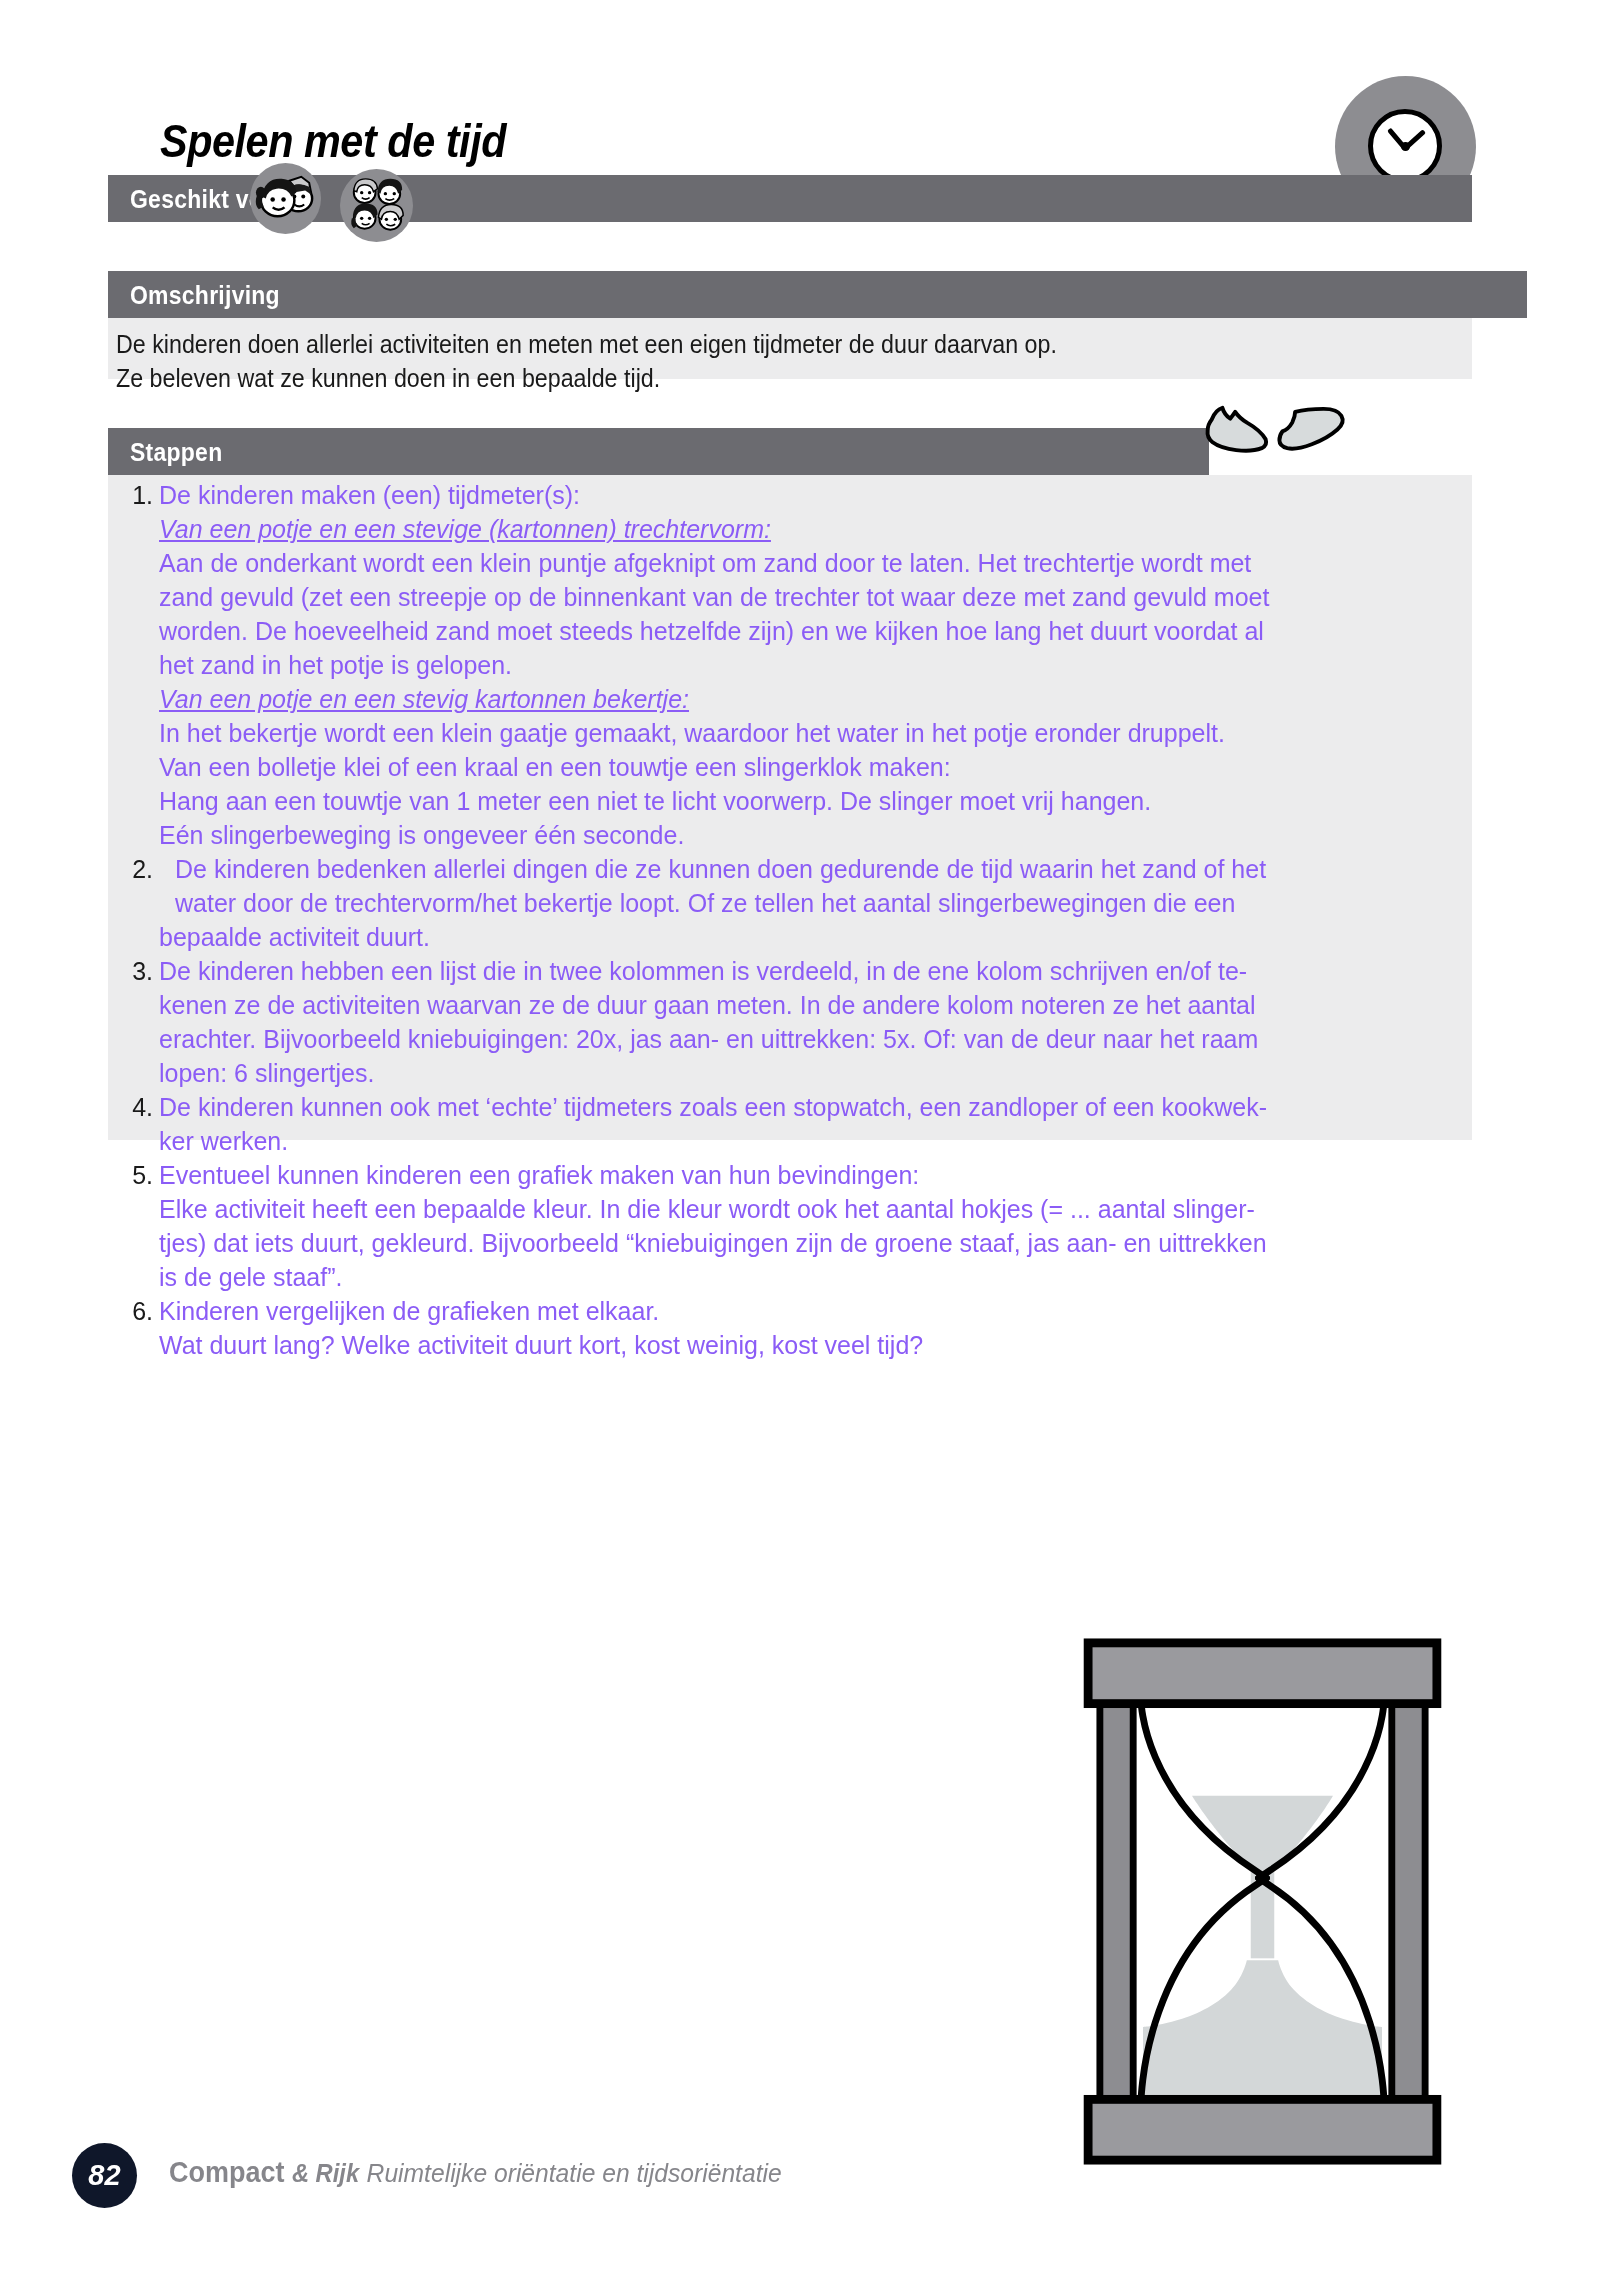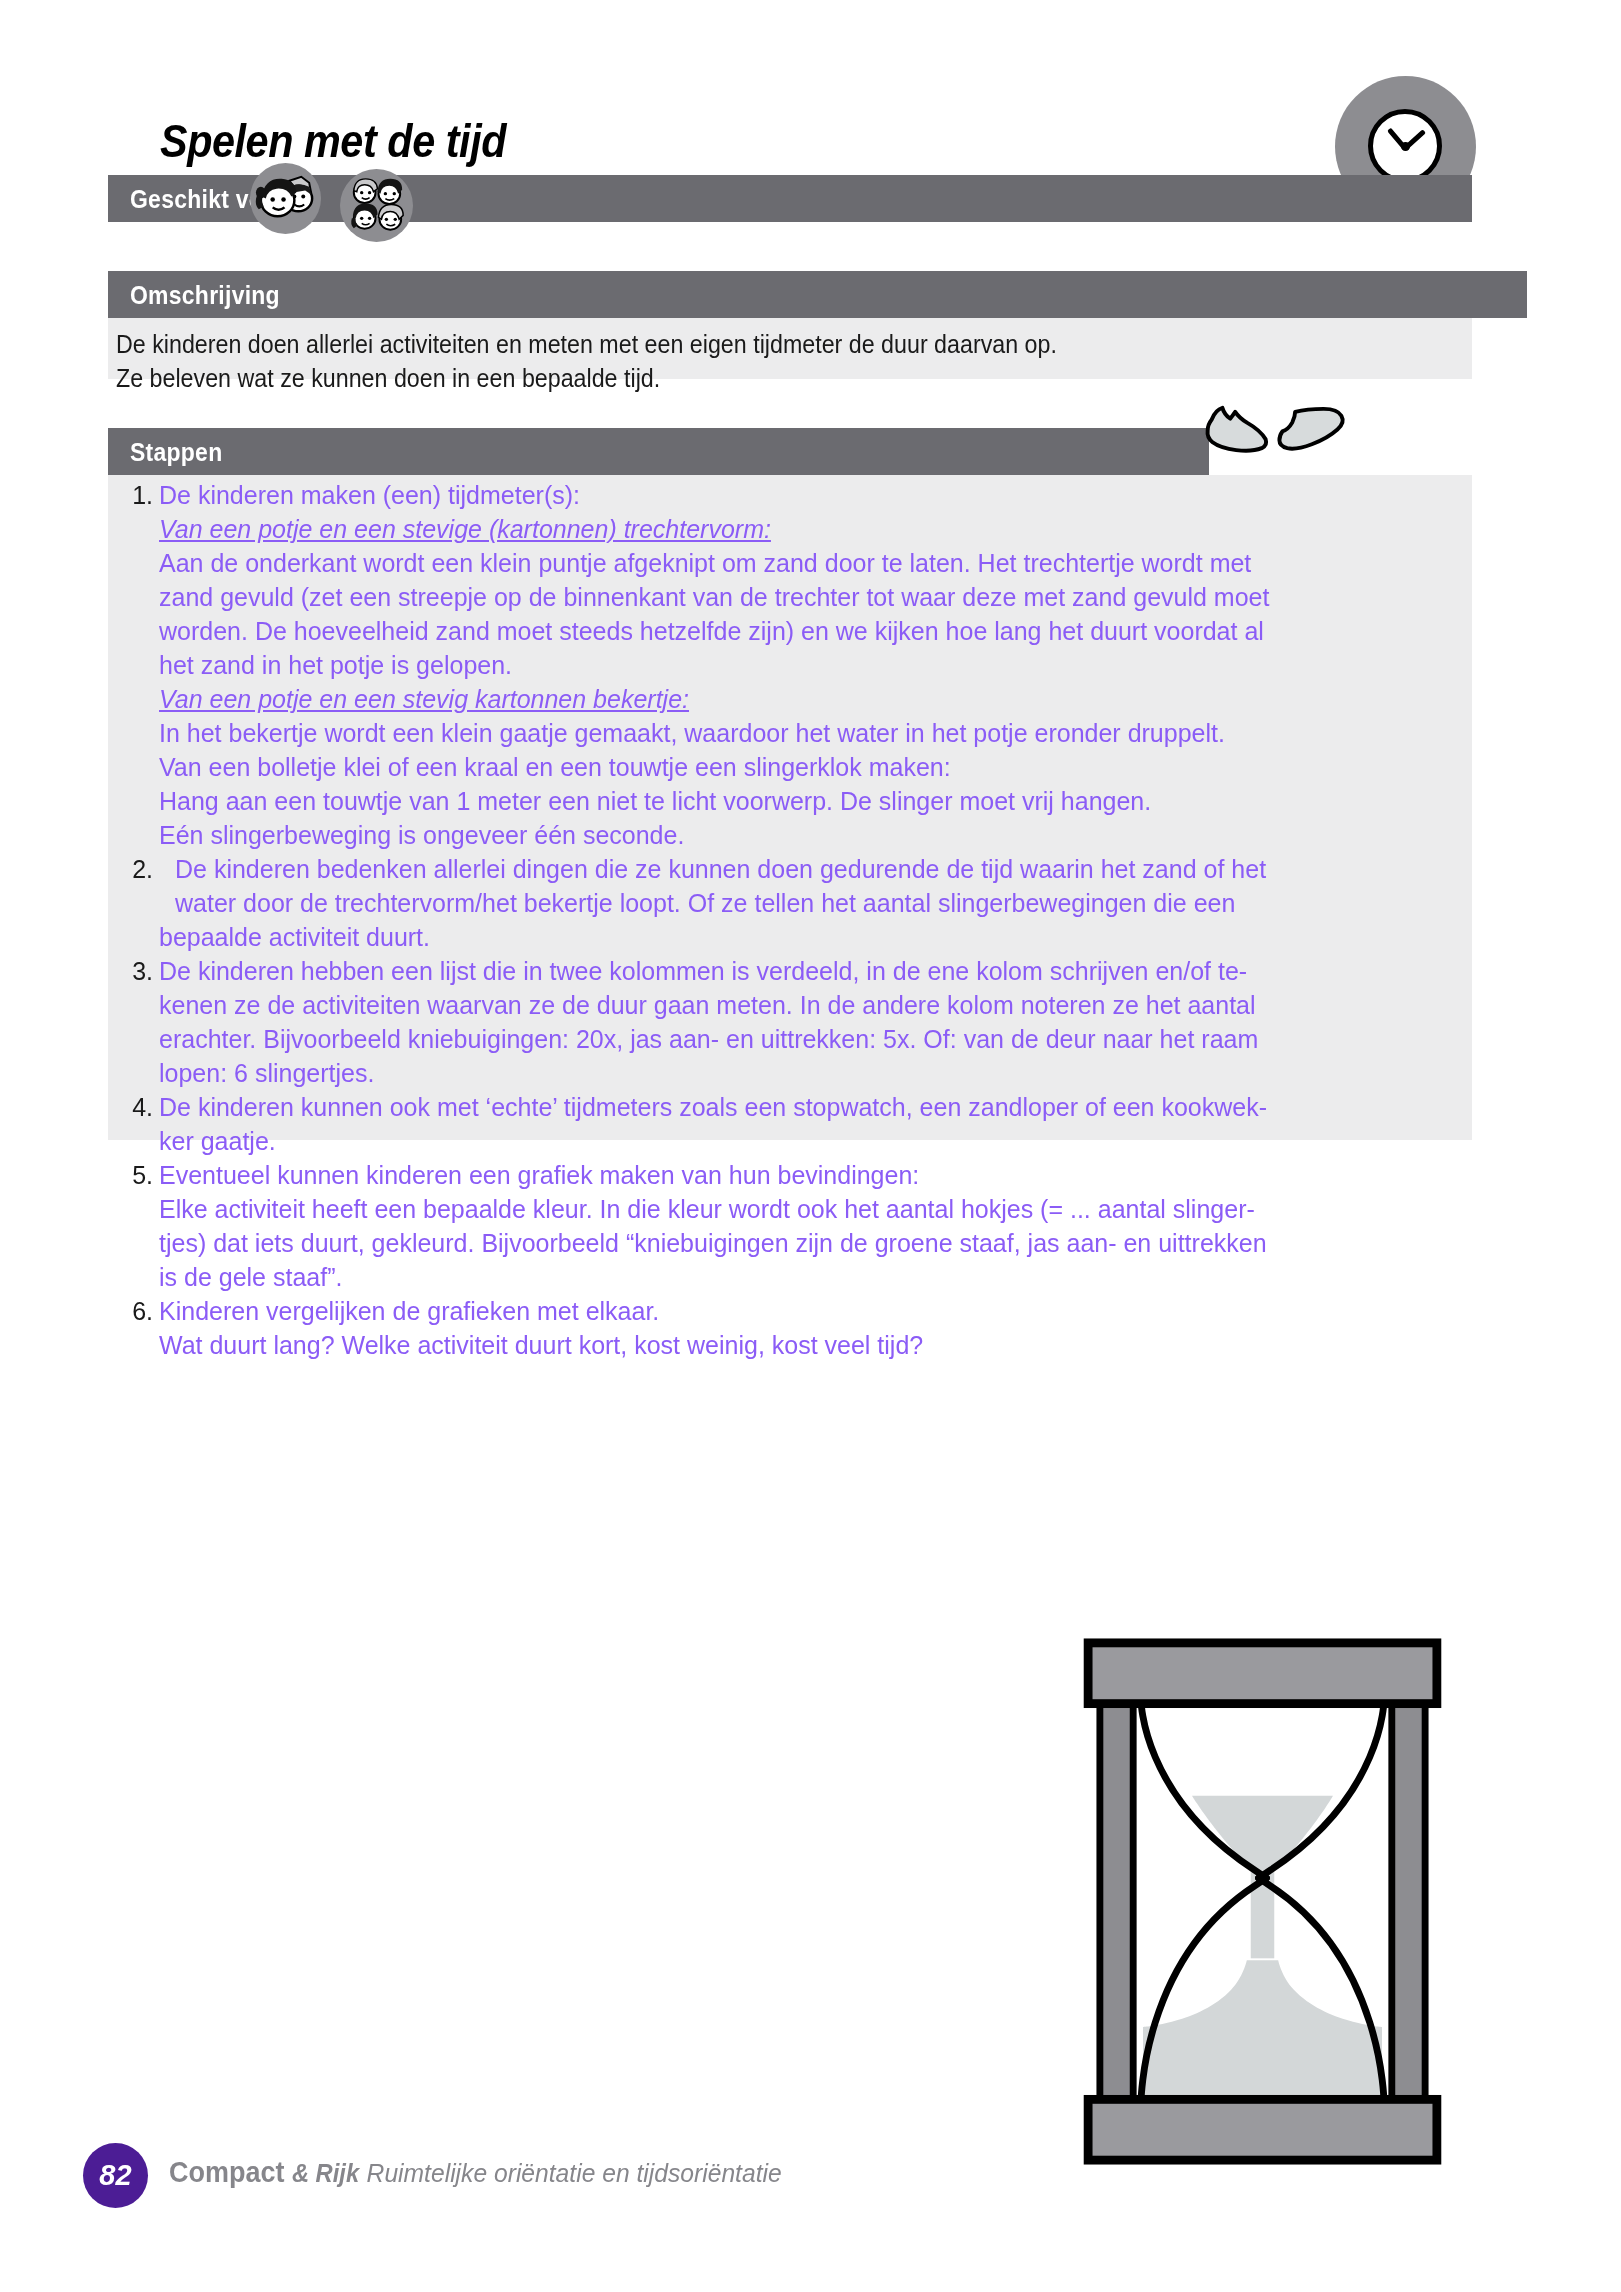--- a/index.html
+++ b/index.html
@@ -198,26 +198,26 @@
     position: absolute;
     left: 1082px;
     top: 1637px;
     width: 361px;
     height: 529px;
   }
 
   
   #page-num-circle {
     position: absolute;
-    left: 83px;
+    left: 72px;
     top: 2143px;
     width: 65px;
     height: 65px;
     border-radius: 50%;
-    background: #4c1d95;
+    background: #0f172a;
   }
   #page-num {
     position: absolute;
     left: 0; top: 0;
     width: 65px; height: 65px;
     display: flex;
     align-items: center;
     justify-content: center;
     color: #ffffff;
     font-size: 29px;
@@ -325,21 +325,21 @@
     <svg viewBox="0 0 176 60" width="173" height="59">
       <path d="M24 20 q4 -10 11 -12 q2 7 8 11 q3 -4 5 -7 q4 6 12 11 q14 8 19 17 q2 6 -4 9 q-10 4 -26 2 q-16 -2 -24 -8 q-6 -5 -5 -12 q0 -6 4 -11 z" fill="#d7dbdc" stroke="#000" stroke-width="4" stroke-linejoin="round"></path>
       <path d="M96 32 q6 -2 10 -9 q3 -6 3 -11 q12 -3 29 -3 q14 0 18 7 q4 7 -4 14 q-10 9 -26 15 q-16 6 -25 4 q-8 -2 -8 -8 q0 -5 3 -9 z" fill="#d7dbdc" stroke="#000" stroke-width="4" stroke-linejoin="round"></path>
     </svg>
   </div>
 
   <div id="steps">
       <div class="step"><span class="step-num">1.</span><span class="step-lines body-text"><span class="ln">De kinderen maken (een) tijdmeter(s):</span><span class="ln it">Van een potje en een stevige (kartonnen) trechtervorm:</span><span class="ln">Aan de onderkant wordt een klein puntje afgeknipt om zand door te laten. Het trechtertje wordt met</span><span class="ln">zand gevuld (zet een streepje op de binnenkant van de trechter tot waar deze met zand gevuld moet</span><span class="ln">worden. De hoeveelheid zand moet steeds hetzelfde zijn) en we kijken hoe lang het duurt voordat al</span><span class="ln">het zand in het potje is gelopen.</span><span class="ln it">Van een potje en een stevig kartonnen bekertje:</span><span class="ln">In het bekertje wordt een klein gaatje gemaakt, waardoor het water in het potje eronder druppelt.</span><span class="ln">Van een bolletje klei of een kraal en een touwtje een slingerklok maken:</span><span class="ln">Hang aan een touwtje van 1 meter een niet te licht voorwerp. De slinger moet vrij hangen.</span><span class="ln">Eén slingerbeweging is ongeveer één seconde.</span></span></div>
       <div class="step"><span class="step-num">2.</span><span class="step-lines body-text"><span class="ln justify">De kinderen bedenken allerlei dingen die ze kunnen doen gedurende de tijd waarin het zand of het</span><span class="ln justify">water door de trechtervorm/het bekertje loopt. Of ze tellen het aantal slingerbewegingen die een</span><span class="ln">bepaalde activiteit duurt.</span></span></div>
       <div class="step"><span class="step-num">3.</span><span class="step-lines body-text"><span class="ln">De kinderen hebben een lijst die in twee kolommen is verdeeld, in de ene kolom schrijven en/of te-</span><span class="ln">kenen ze de activiteiten waarvan ze de duur gaan meten. In de andere kolom noteren ze het aantal</span><span class="ln">erachter. Bijvoorbeeld kniebuigingen: 20x, jas aan- en uittrekken: 5x. Of: van de deur naar het raam</span><span class="ln">lopen: 6 slingertjes.</span></span></div>
-      <div class="step"><span class="step-num">4.</span><span class="step-lines body-text"><span class="ln">De kinderen kunnen ook met  ‘echte’ tijdmeters zoals een stopwatch, een zandloper of een kookwek-</span><span class="ln">ker gaatje.</span></span></div>
+      <div class="step"><span class="step-num">4.</span><span class="step-lines body-text"><span class="ln">De kinderen kunnen ook met  ‘echte’ tijdmeters zoals een stopwatch, een zandloper of een kookwek-</span><span class="ln">ker werken.</span></span></div>
       <div class="step"><span class="step-num">5.</span><span class="step-lines body-text"><span class="ln">Eventueel kunnen kinderen een grafiek maken van hun bevindingen:</span><span class="ln">Elke activiteit heeft een bepaalde kleur. In die kleur wordt ook het aantal hokjes (= ... aantal slinger-</span><span class="ln">tjes) dat iets duurt, gekleurd. Bijvoorbeeld “kniebuigingen zijn de groene staaf, jas aan- en uittrekken</span><span class="ln">is de gele staaf”.</span></span></div>
       <div class="step"><span class="step-num">6.</span><span class="step-lines body-text"><span class="ln">Kinderen vergelijken de grafieken met elkaar.</span><span class="ln">Wat duurt lang? Welke activiteit duurt kort, kost weinig, kost veel tijd?</span></span></div>
     </div>
 
   <div id="hourglass">
     <svg viewBox="0 0 368 540" width="361" height="529">
 
       <rect x="18" y="60" width="34" height="420" fill="#8d8d91" stroke="#000" stroke-width="7"></rect>
       <rect x="316" y="60" width="34" height="420" fill="#8d8d91" stroke="#000" stroke-width="7"></rect>
 

